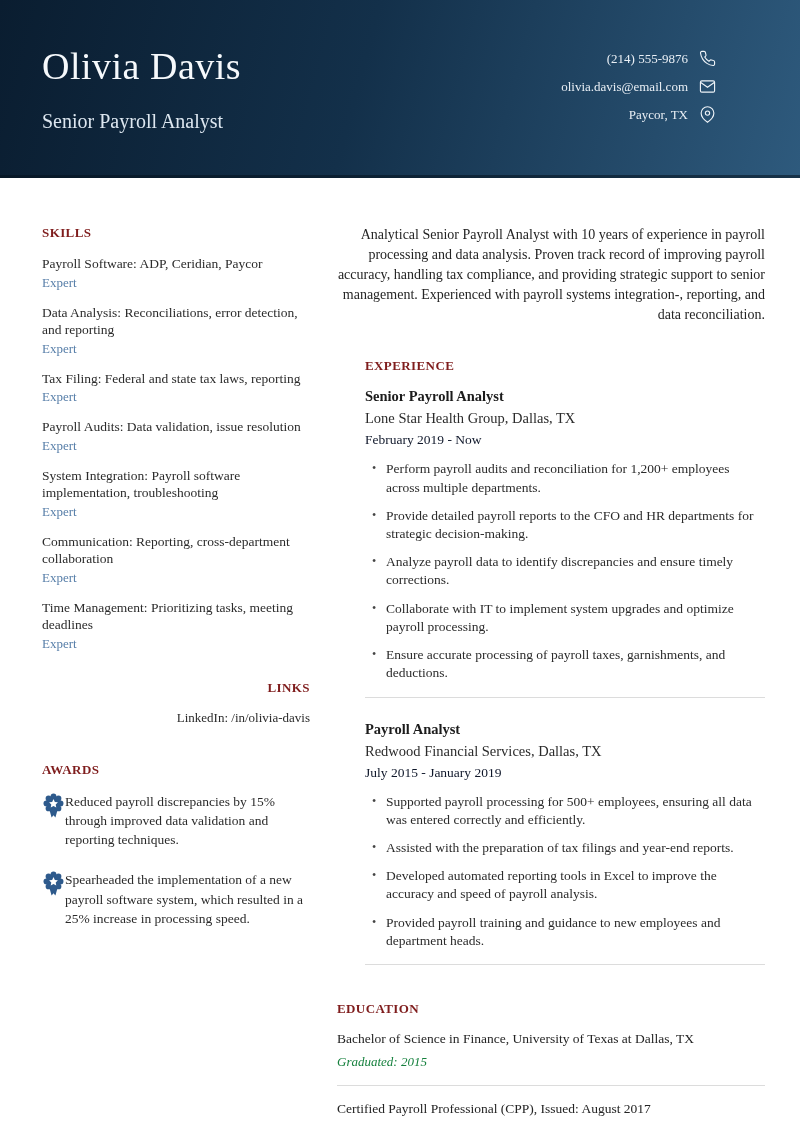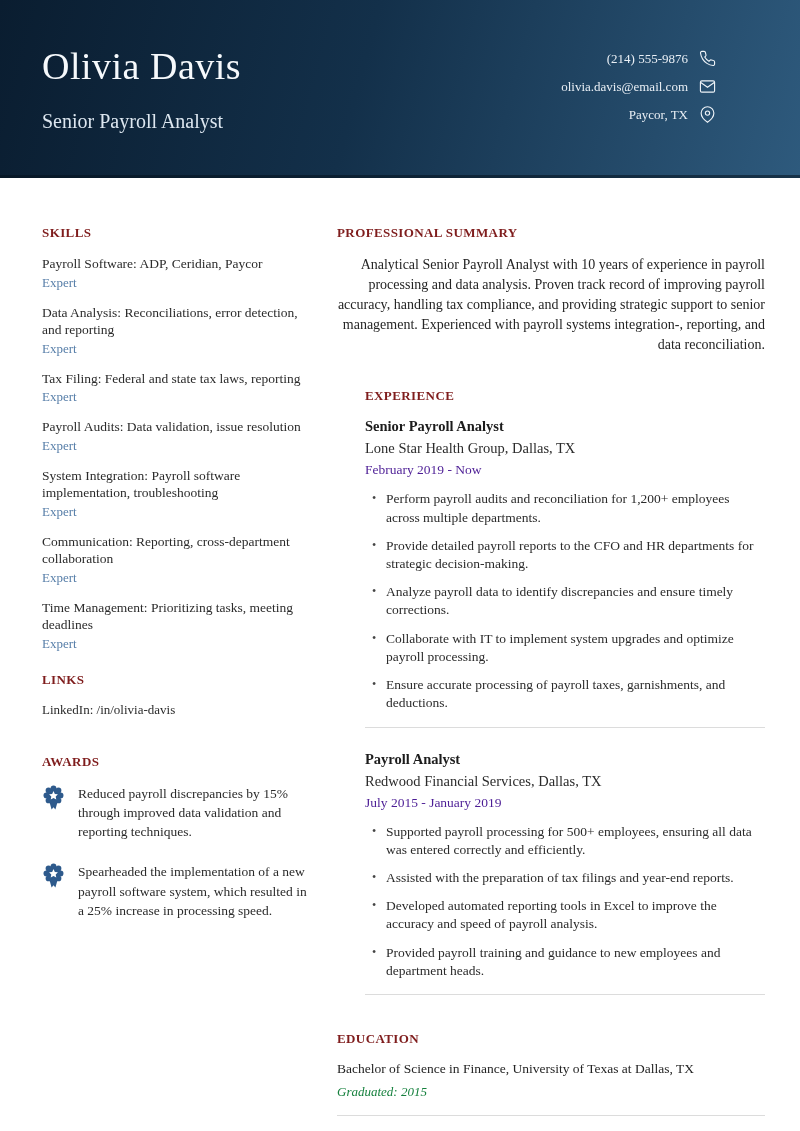--- a/index.html
+++ b/index.html
@@ -49,35 +49,35 @@
     font-size:13px; font-weight:700; color:#7f1d1d;
     letter-spacing:.4px; margin-bottom:14px;
   }
 
   
   .skill { margin-bottom:13px; }
   .skill-text  { font-size:13.5px; line-height:1.3; color:#2b2b2b; }
   .skill-level { font-size:13px; color:#587fa9; margin-top:2px; }
 
   
-  .links-section { margin-top:20px; }
+  .links-section { margin-top:28px;text-align:right; }
   .link-item { font-size:13px; color:#2b2b2b;font-family:Liberation Serif, serif; }
 
   
   .awards-section { margin-top:36px; }
-  .award { display:flex; gap:13px; margin-bottom:21px; }
+  .award { display:flex; margin-bottom:21px; }
   .award-badge { flex:none; width:23px; padding-top:1px; }
   .award-text { font-size:13.5px; line-height:1.42; color:#2b2b2b; }
 
   
   .summary-text { font-size:14px; line-height:1.42; color:#242424;text-align:right; }
   .experience-section { margin-top:34px;margin-left:28px; }
   .job-title   { font-size:14.5px; font-weight:700; color:#1c1c1c; }
   .job-company { font-size:14.5px; color:#2b2b2b; margin-top:5px; }
-  .job-dates   { font-size:13.5px; color:#4c1d95; margin-top:5px; margin-bottom:12px; }
+  .job-dates   { font-size:13.5px; color:#0f172a; margin-top:5px; margin-bottom:12px; }
   .job-bullets { list-style:none; }
   .job-bullets li {
     position:relative; padding-left:21px;
     font-size:13.5px; line-height:1.35; margin-bottom:10px; color:#2b2b2b;
   }
   .job-bullets li::before {
     content:"\2022"; position:absolute; left:7px; top:0;
     font-size:12px; color:#444;
   }
   .divider { border:none; border-top:1px solid #dcdcdc; }
@@ -210,21 +210,20 @@
           </svg>
         </span>
         <div class="award-text">Spearheaded the implementation of a new payroll software system, which resulted in a 25% increase in processing speed.</div>
       </div>
     </div>
   </div>
 
   <div class="col-right">
 
     <div>
-      <div class="section-heading">PROFESSIONAL SUMMARY</div>
       <p class="summary-text">Analytical Senior Payroll Analyst with 10 years of experience in payroll processing and data analysis. Proven track record of improving payroll accuracy, handling tax compliance, and providing strategic support to senior management. Experienced with payroll systems integration-, reporting, and data reconciliation.</p>
     </div>
 
     <div class="experience-section">
       <div class="section-heading">EXPERIENCE</div>
 
       <div>
         <div class="job-title">Senior Payroll Analyst</div>
         <div class="job-company">Lone Star Health Group, Dallas, TX</div>
         <div class="job-dates">February 2019 - Now</div>

